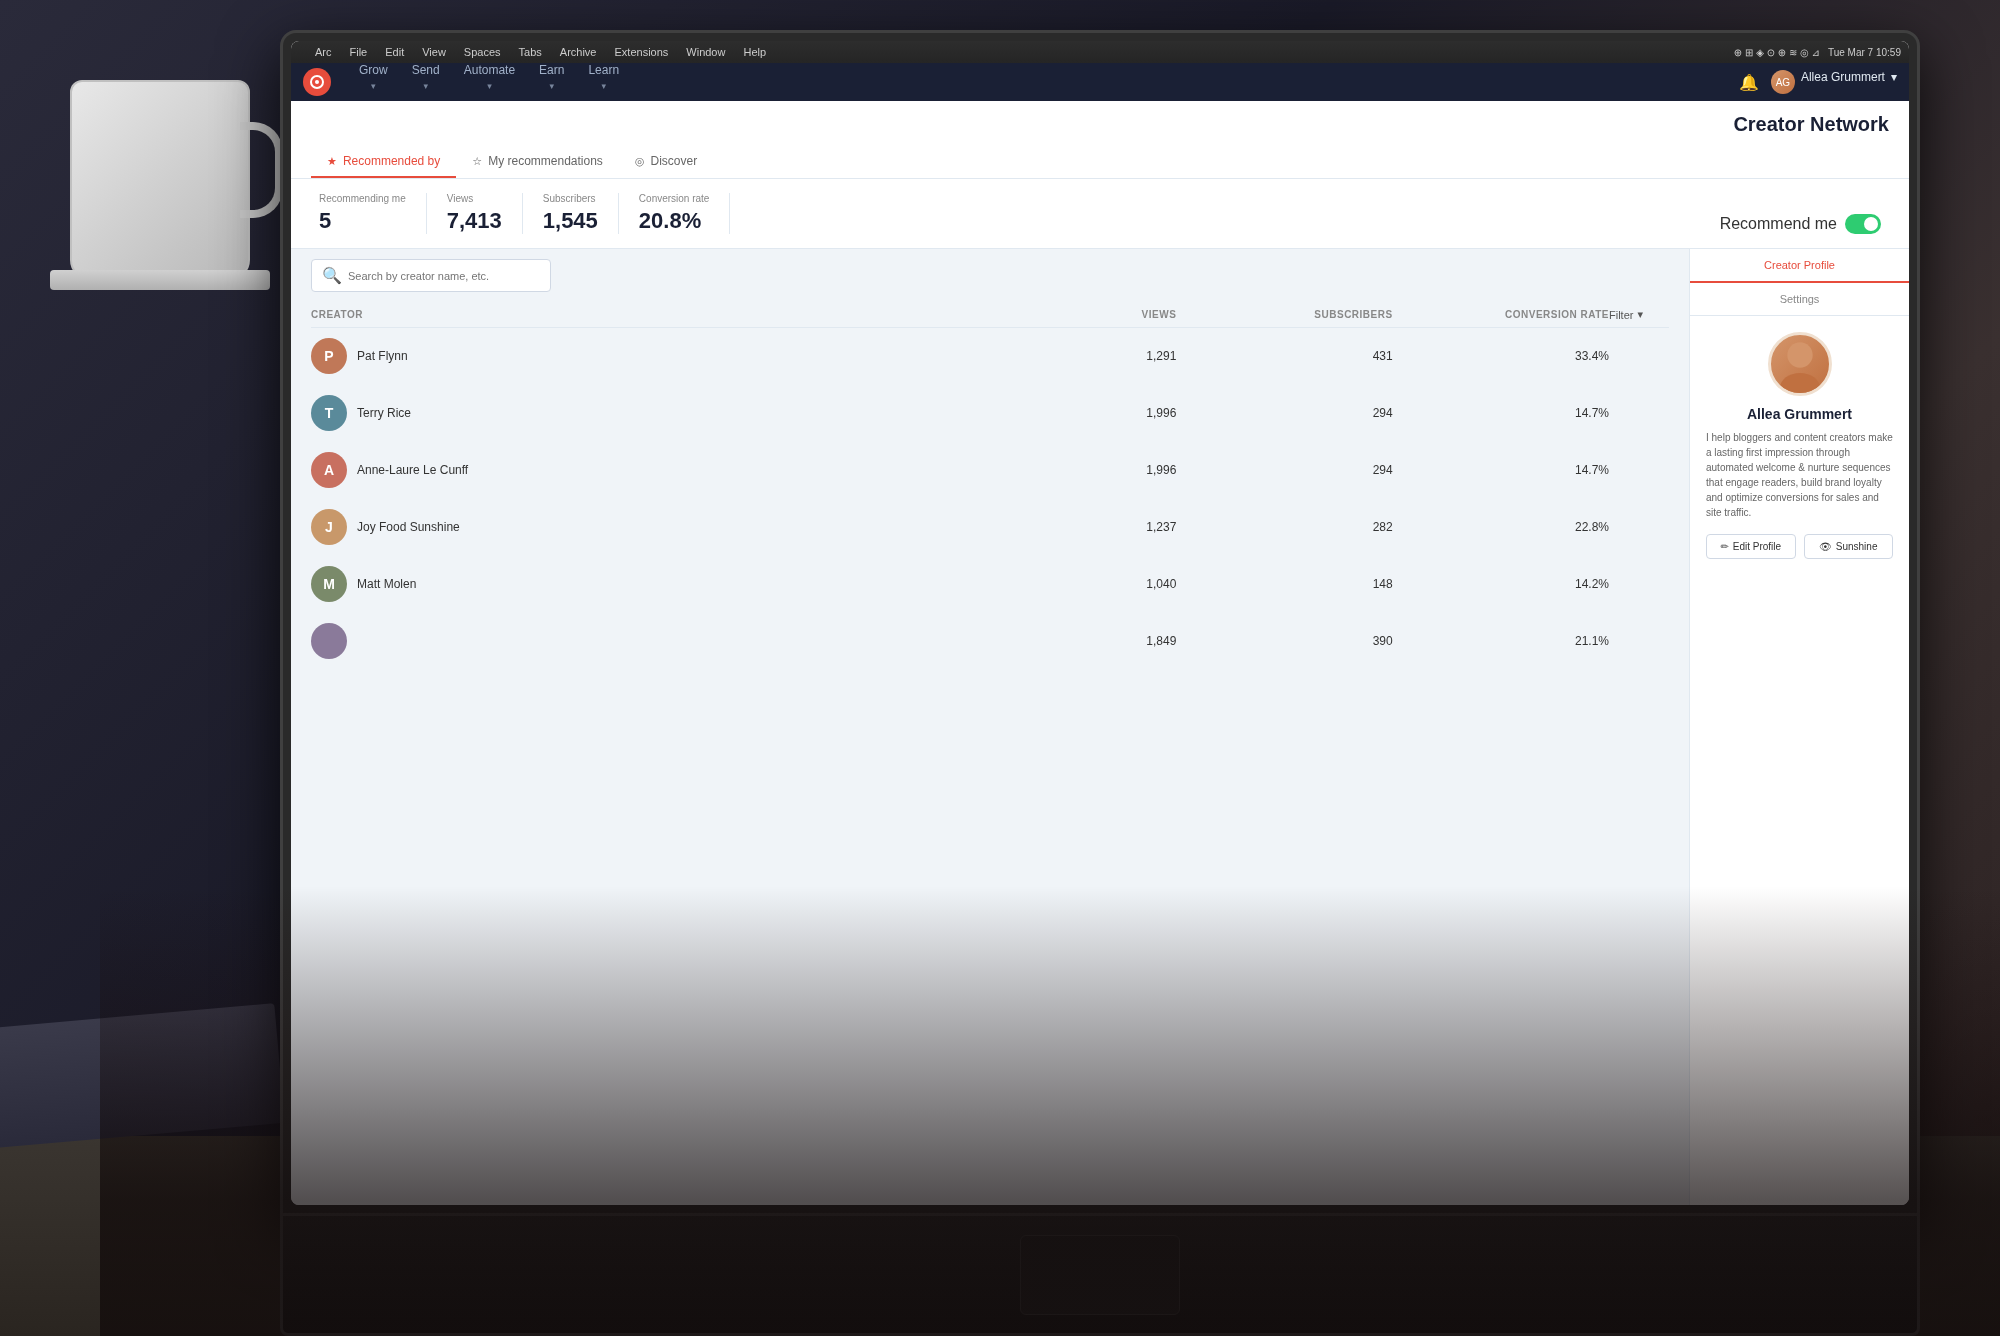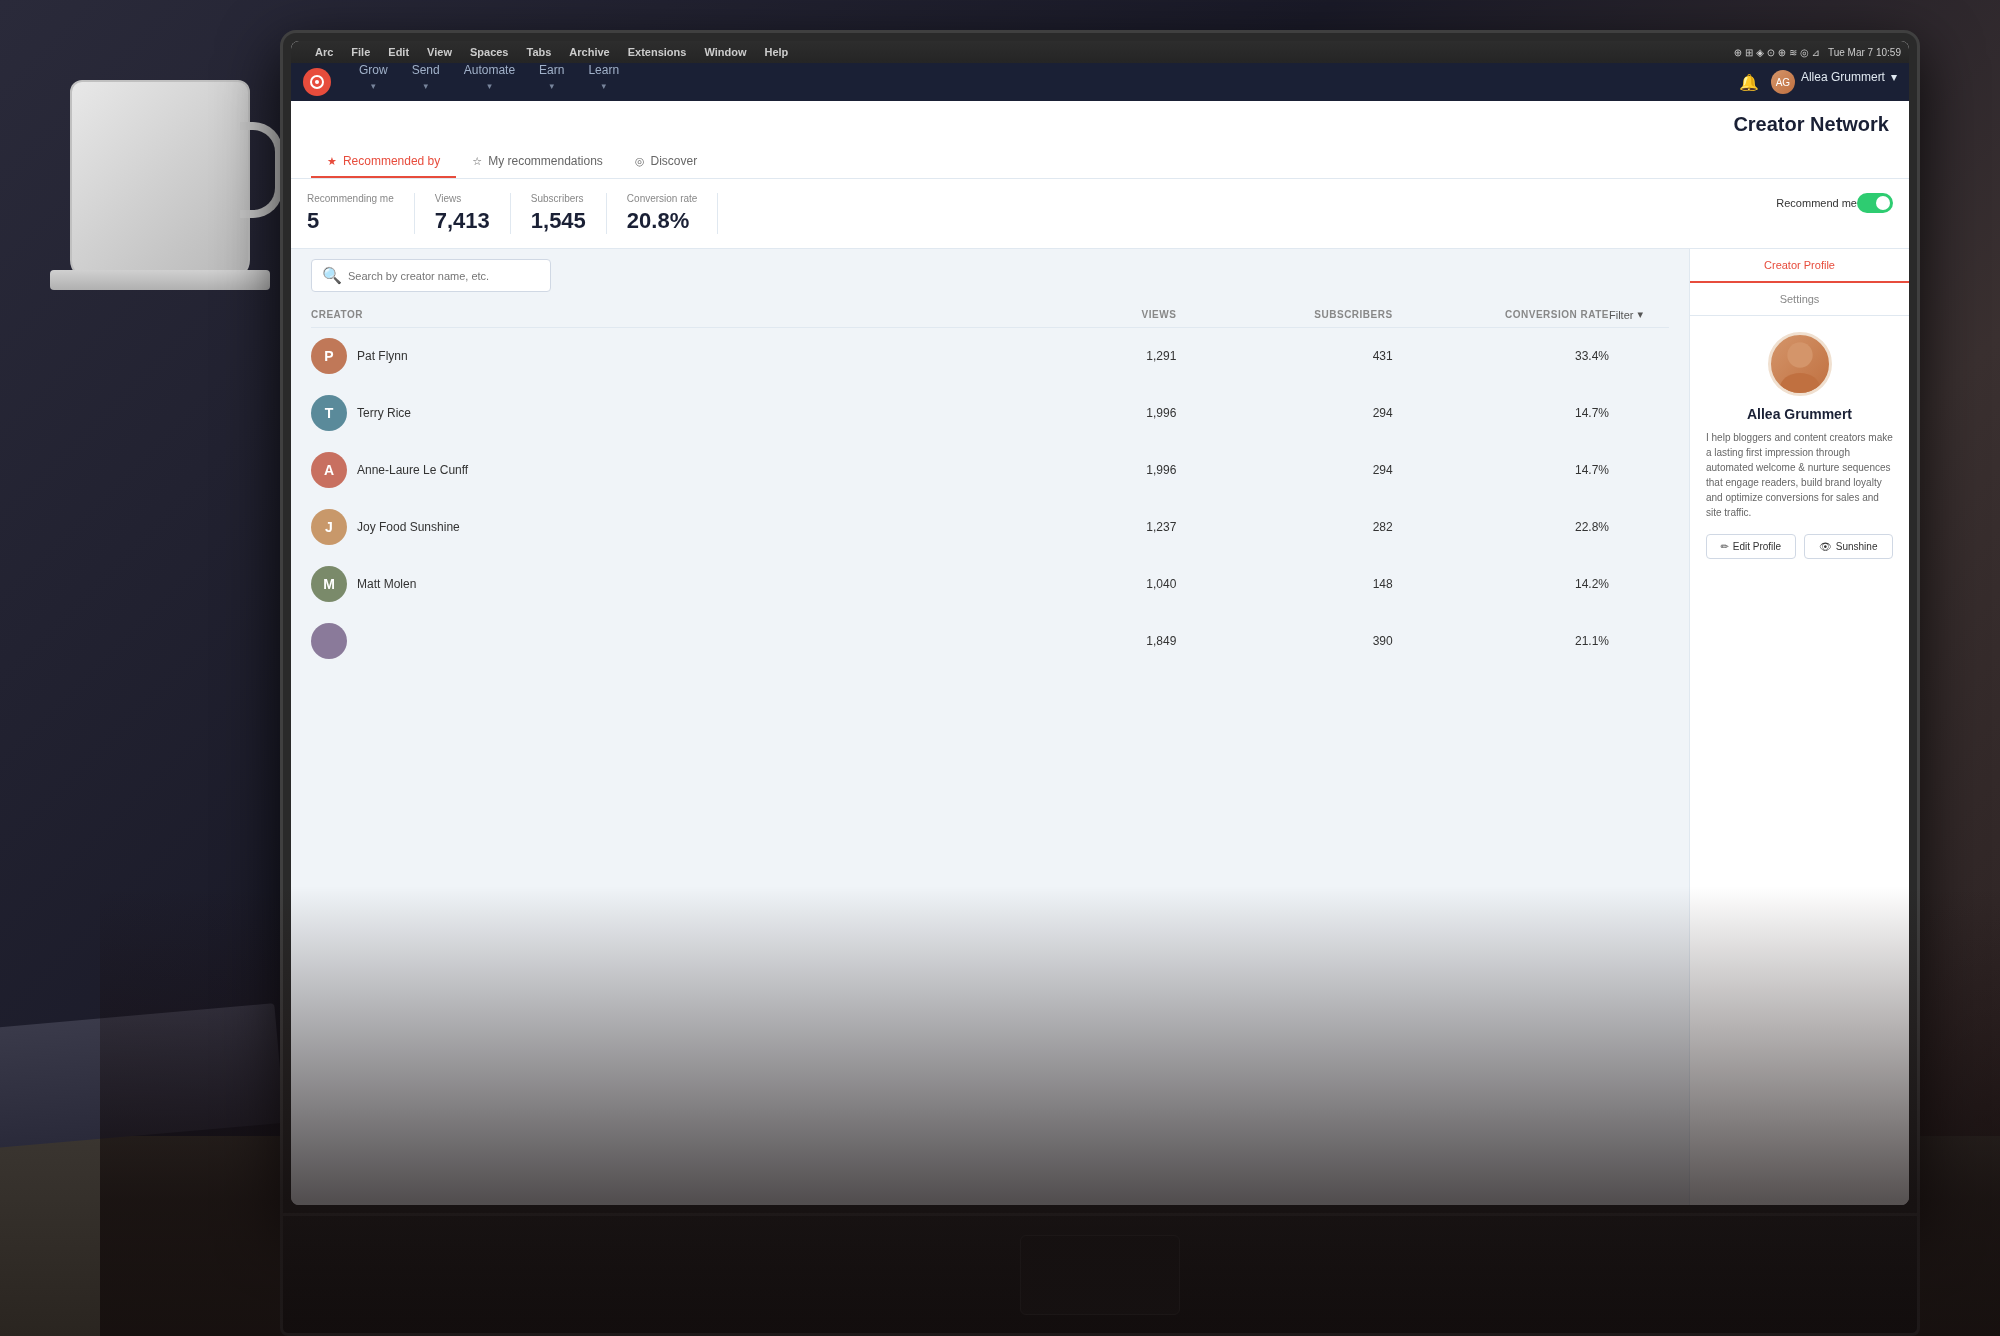--- a/index.html
+++ b/index.html
@@ -121,21 +121,20 @@
     }
 
     .macos-menubar .apple {
       font-size: 13px;
       color: #fff;
     }
 
     .macos-menubar .menu-items {
       display: flex;
       gap: 10px;
-      font-weight: bold;
     }
 
     .macos-menubar .menu-item {
       cursor: pointer;
       padding: 0 4px;
     }
 
     .macos-menubar .right-side {
       margin-left: auto;
       display: flex;
@@ -266,24 +265,24 @@
     }
 
     .tab .tab-icon {
       font-size: 11px;
     }
 
     
     .stats-row {
       display: flex;
       gap: 0;
-      padding: 14px 16px;
+      padding: 14px 28px;
       background: #fff;
       border-bottom: 1px solid #e0e8f0;
-      align-items: flex-start;
+      align-items: flex-end;
     }
 
     .stat-block {
       padding: 0 20px;
       border-right: 1px solid #e0e8f0;
     }
 
     .stat-block:first-child {
       padding-left: 0;
     }
@@ -297,21 +296,22 @@
     .stat-value {
       font-size: 22px;
       font-weight: 600;
       color: #1a2035;
     }
 
     .recommend-toggle {
       margin-left: auto;
       display: flex;
       align-items: center;
-      font-size: 11px;
+      gap: 8px;
+      font-size: 16px;
       color: #333;
     }
 
     .toggle-switch {
       width: 36px;
       height: 20px;
       background: #2ecc71;
       border-radius: 10px;
       position: relative;
       cursor: pointer;

